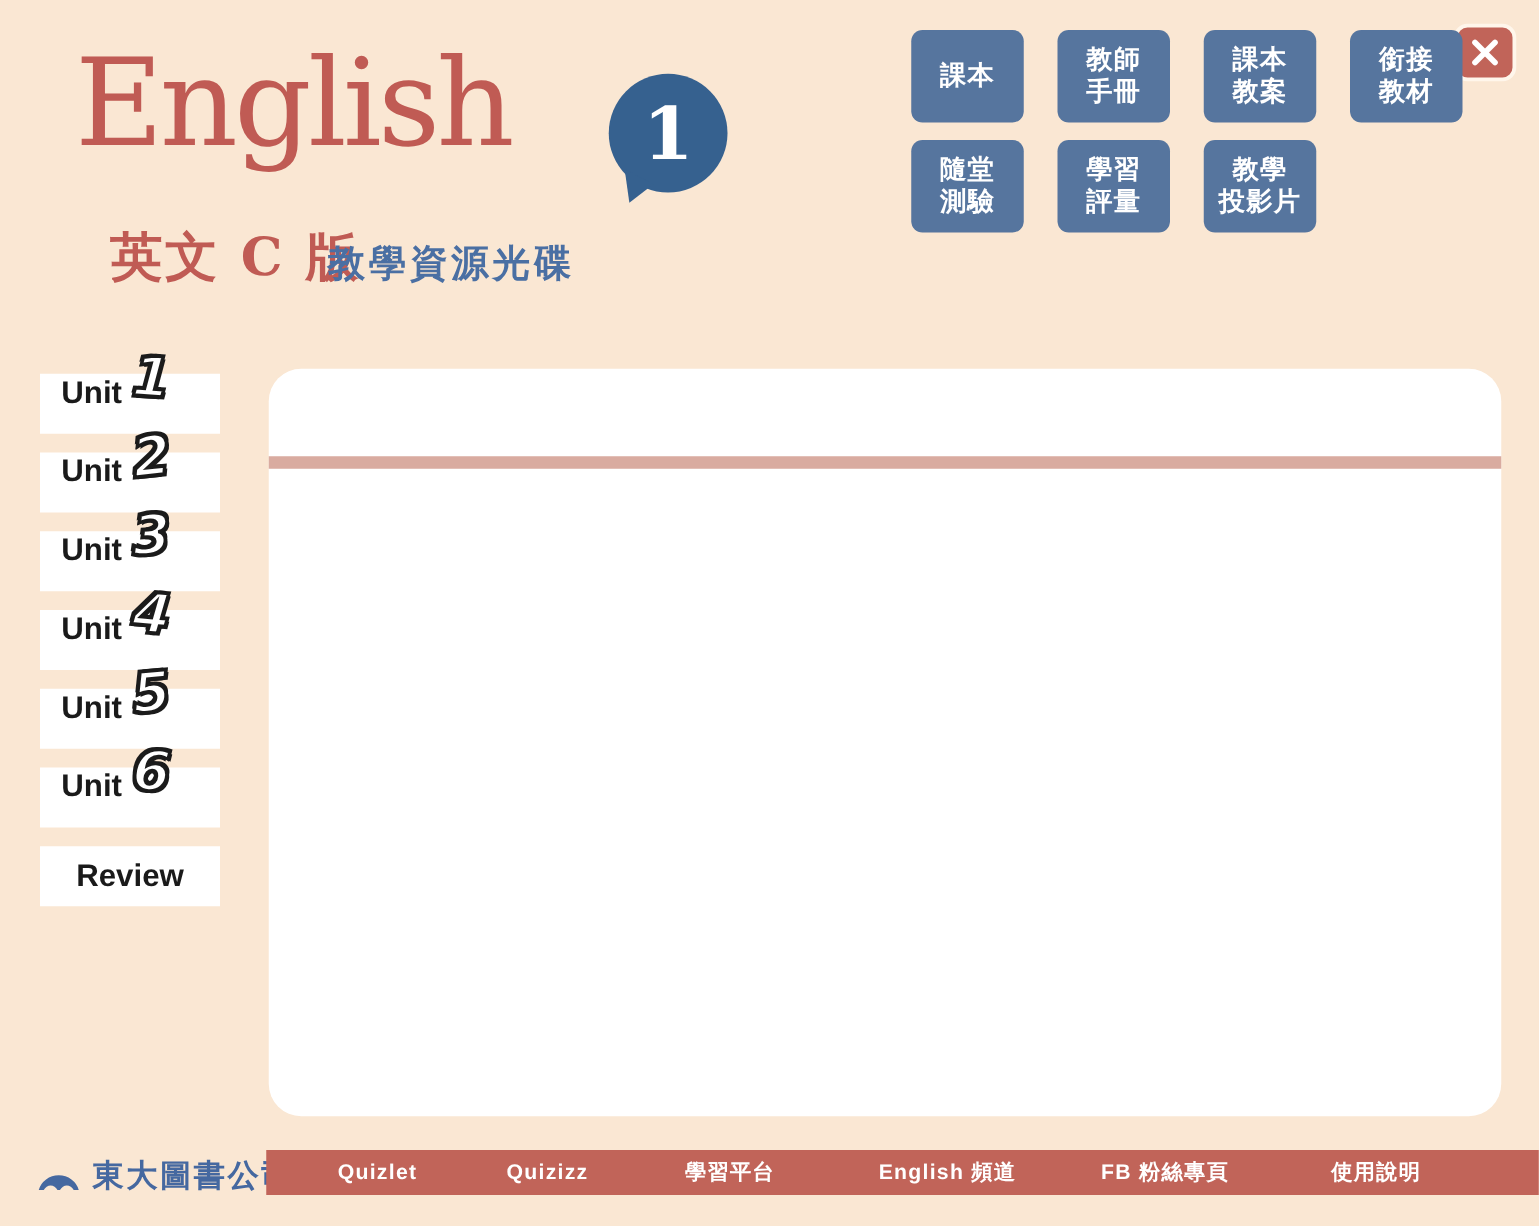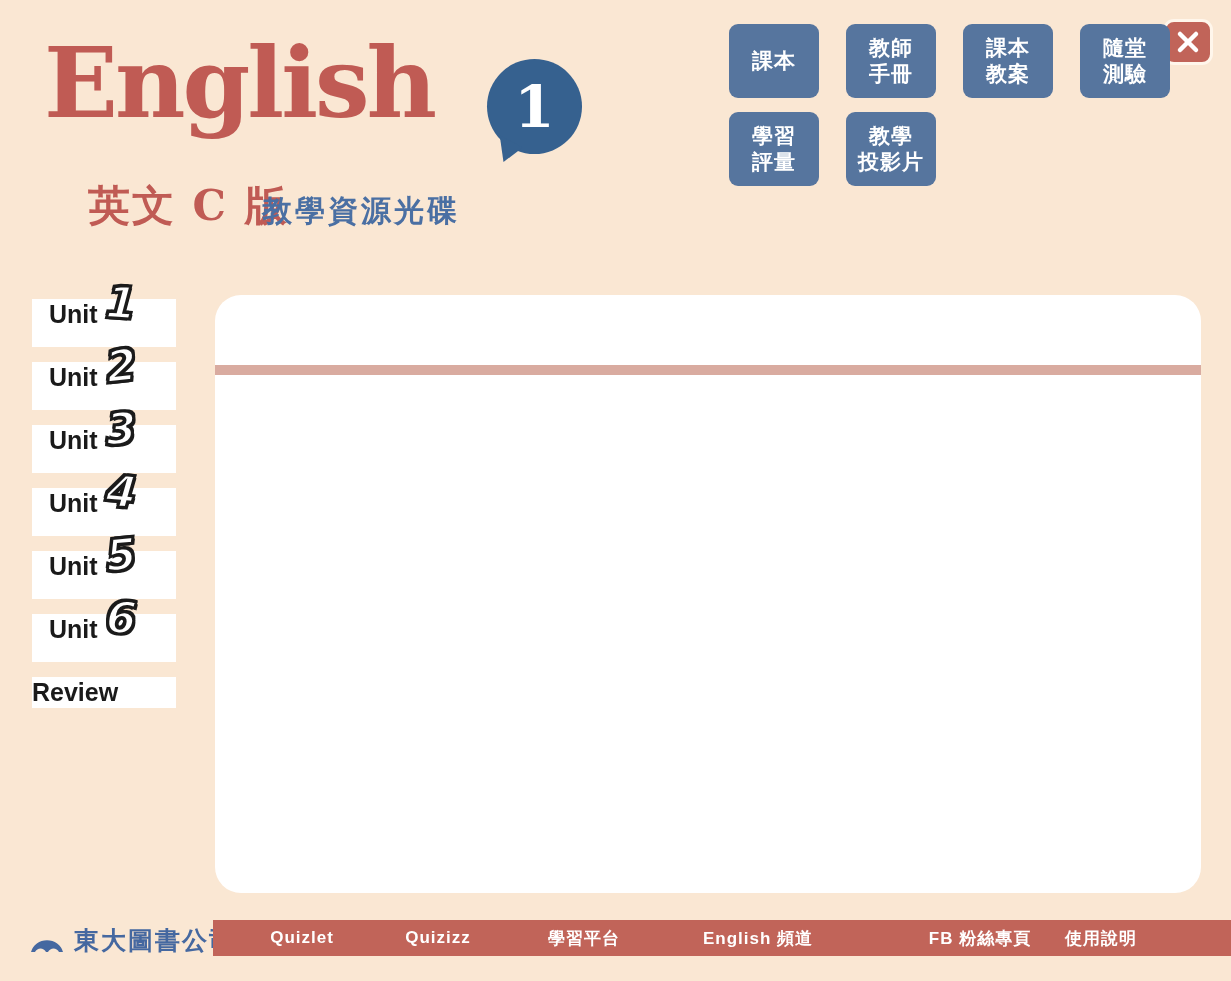--- a/index.html
+++ b/index.html
@@ -12,22 +12,22 @@
   body{
     font-family:"Liberation Sans",sans-serif;
     background:var(--bg);
     position:relative;
     overflow:hidden;
   }
   .stage{position:absolute;inset:0;width:1231px;height:981px;}
 
   
   .brand-title{
-    position:absolute;left:44px;top:30px;
-    font-family:"DejaVu Serif",serif;font-weight:bold;
+    position:absolute;left:60px;top:30px;
+    font-family:"DejaVu Serif",serif;font-weight:normal;
     font-size:97px;line-height:1.1;letter-spacing:-3px;
     color:var(--brand-red);
     text-align:center;
   }
   .badge{
     position:absolute;left:487px;top:59px;width:95px;height:95px;
     background:var(--badge-blue);border-radius:50%;
     display:flex;align-items:center;justify-content:center;
   }
   .badge-num{
@@ -83,23 +83,23 @@
     font-weight:bold;font-size:25px;color:var(--unit-text);
   }
   .unit-num{
     position:absolute;left:74px;top:-18px;
     font-family:"DejaVu Sans",sans-serif;font-weight:bold;font-style:italic;
     font-size:44px;line-height:1;color:#fff;
     -webkit-text-stroke:2.5px #1b1b1b;
     text-shadow:-2px -2px 0 #1b1b1b,2px -2px 0 #1b1b1b,-2px 2px 0 #1b1b1b,2px 2px 0 #1b1b1b;
   }
   .review-row{
-    position:absolute;left:32px;top:677px;width:144px;height:31px;
+    position:absolute;left:32px;top:677px;width:144px;height:48px;
     background:var(--panel);cursor:pointer;
-    display:flex;align-items:center;
+    display:flex;align-items:center;justify-content:center;
   }
   .review-label{font-weight:bold;font-size:25px;color:var(--unit-text);}
 
   
   .main-panel{
     position:absolute;left:215px;top:295px;width:986px;height:598px;
     background:var(--panel);border-radius:26px;
   }
   .panel-divider{
     position:absolute;left:0;top:70px;width:100%;height:10px;
@@ -113,21 +113,21 @@
   }
   .footer-link{
     position:absolute;top:50%;transform:translate(-50%,-50%);
     color:#fff;font-weight:bold;font-size:17px;letter-spacing:1px;
     white-space:nowrap;cursor:pointer;
   }
   .footer-link:nth-of-type(1){left:89px;}
   .footer-link:nth-of-type(2){left:225px;text-align:right;}
   .footer-link:nth-of-type(3){left:371px;}
   .footer-link:nth-of-type(4){left:545px;}
-  .footer-link:nth-of-type(5){left:719px;margin-left:48px;}
+  .footer-link:nth-of-type(5){left:719px;}
   .footer-link:nth-of-type(6){left:888px;}
 
   .publisher{
     position:absolute;left:28px;top:922px;height:36px;
     display:flex;align-items:center;gap:8px;
   }
   .publisher-name{
     font-family:"DejaVu Serif",serif;font-weight:bold;
     font-size:25px;color:var(--publisher-blue);letter-spacing:2px;
   }
@@ -157,20 +157,24 @@
       <span>課本</span>
 
     </div>
     <div class="menu-btn">
       <span>教師</span>
       <span>手冊</span>
     </div>
     <div class="menu-btn">
       <span>課本</span>
       <span>教案</span>
+    </div>
+    <div class="menu-btn">
+      <span>銜接</span>
+      <span>教材</span>
     </div>
     <div class="menu-btn">
       <span>隨堂</span>
       <span>測驗</span>
     </div>
     <div class="menu-btn">
       <span>學習</span>
       <span>評量</span>
     </div>
     <div class="menu-btn">

